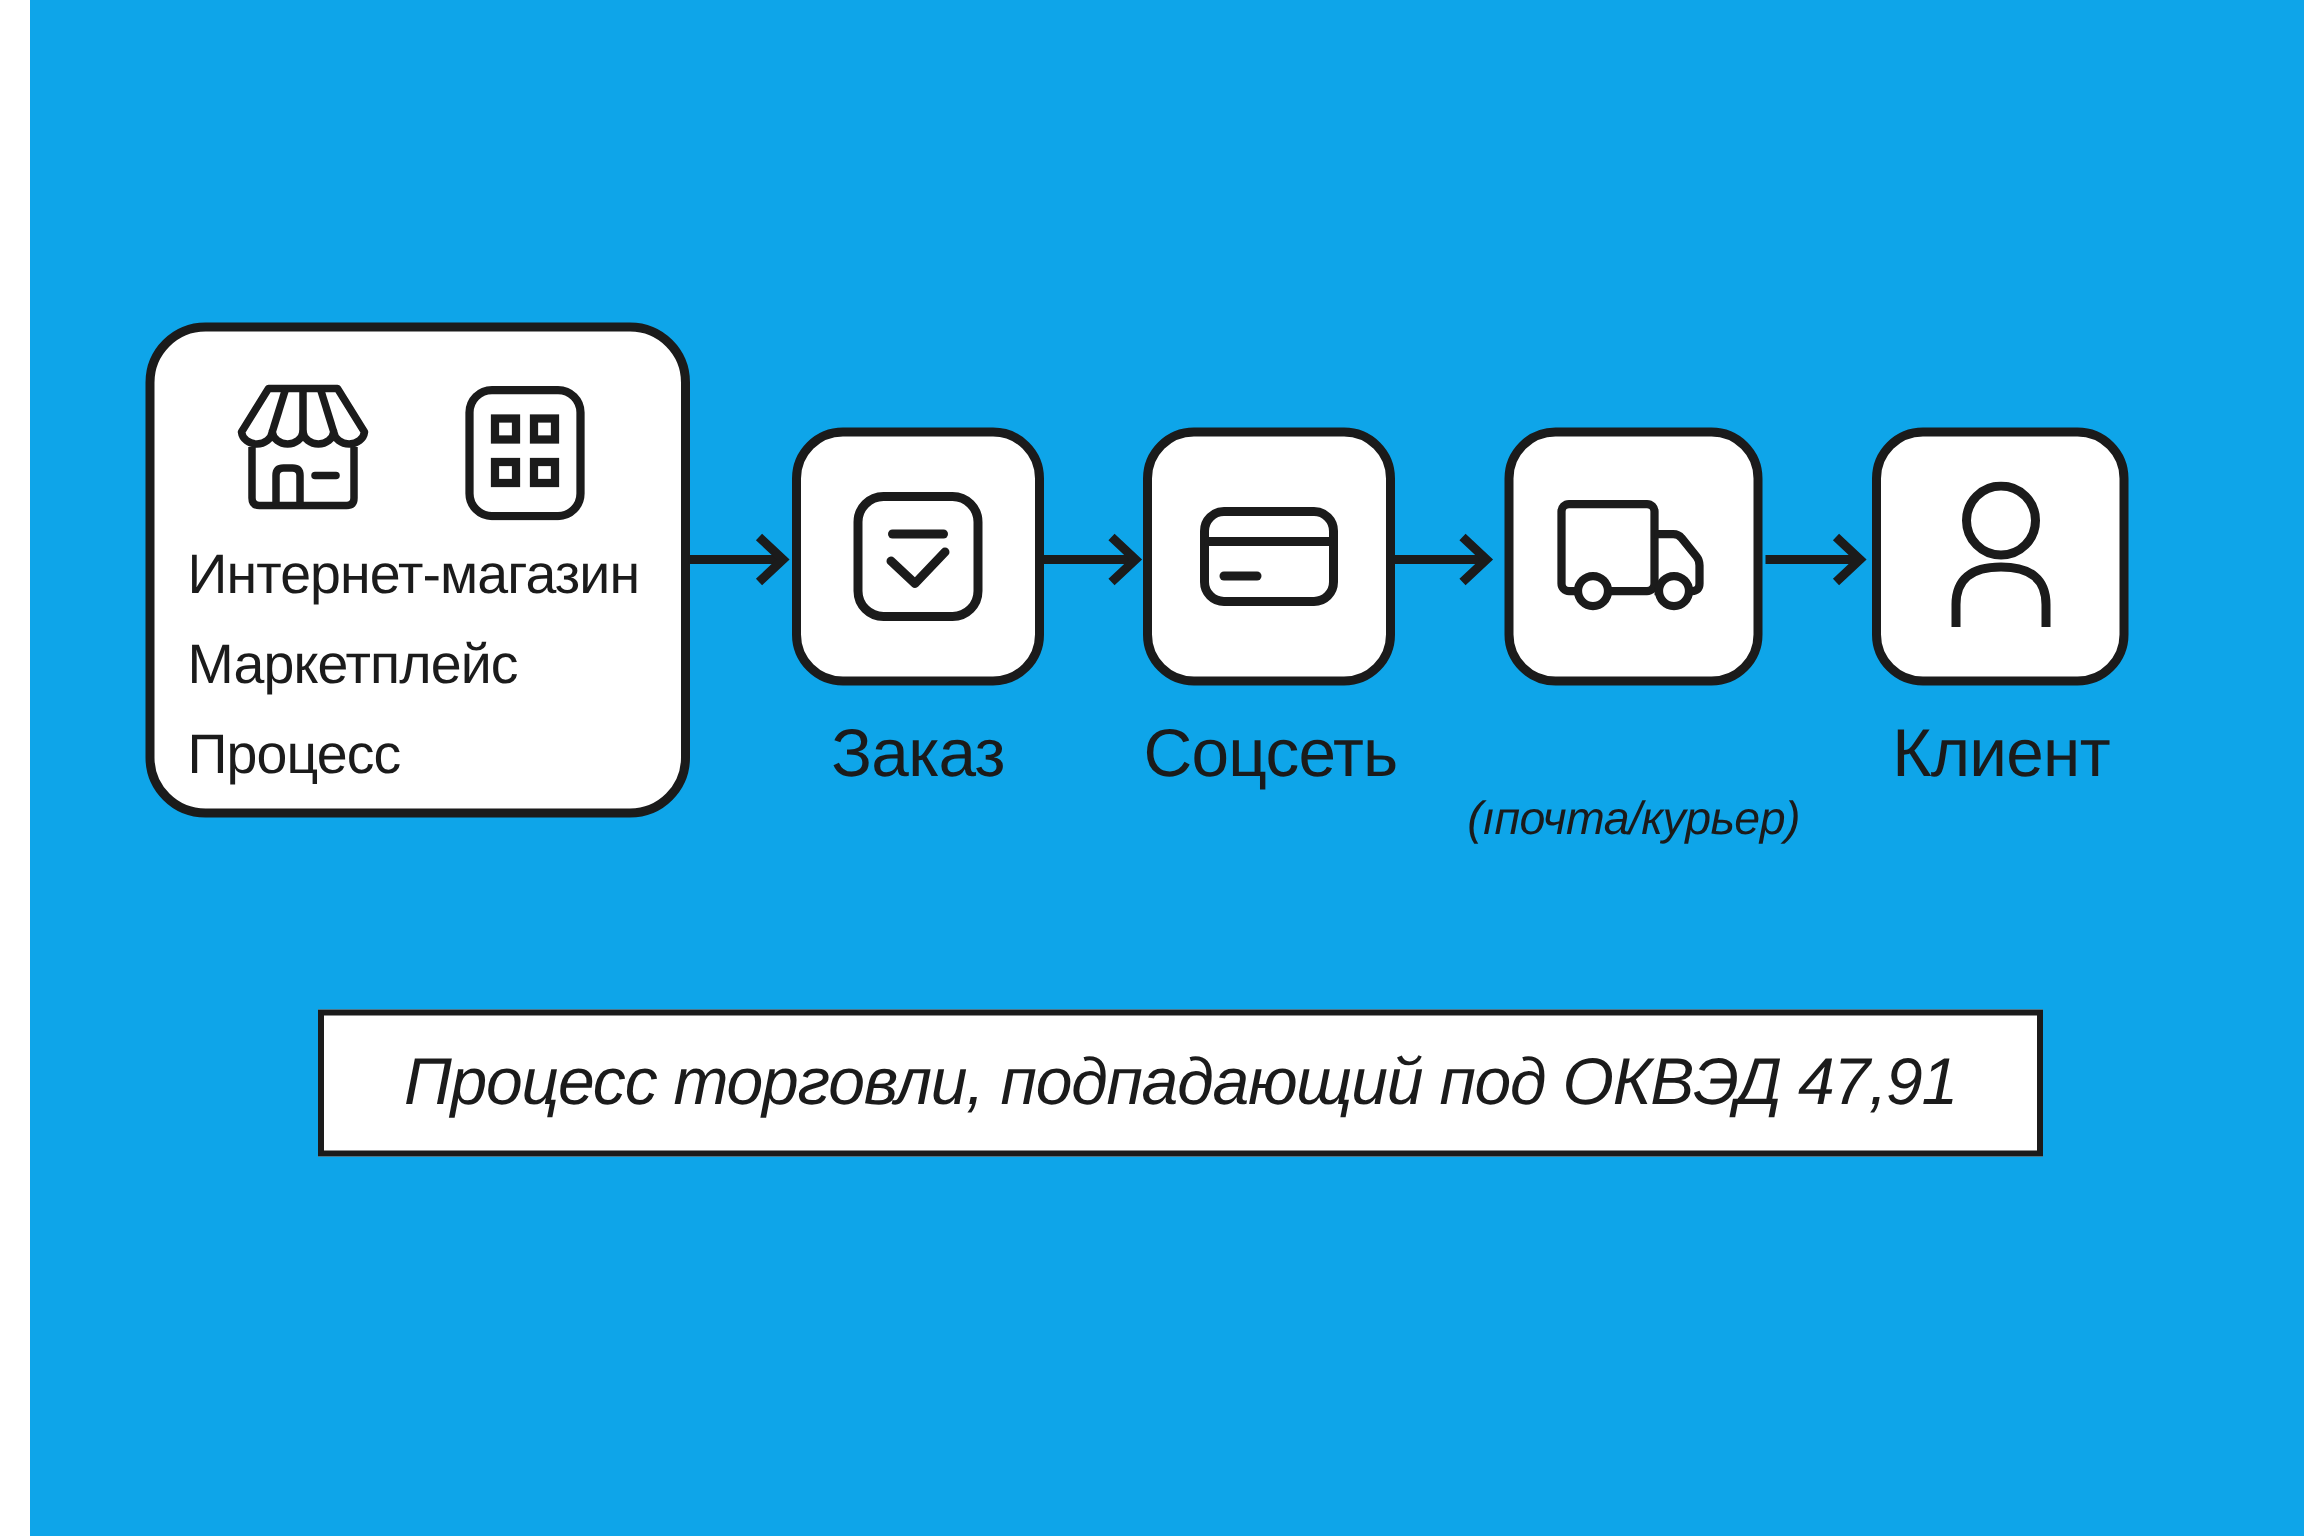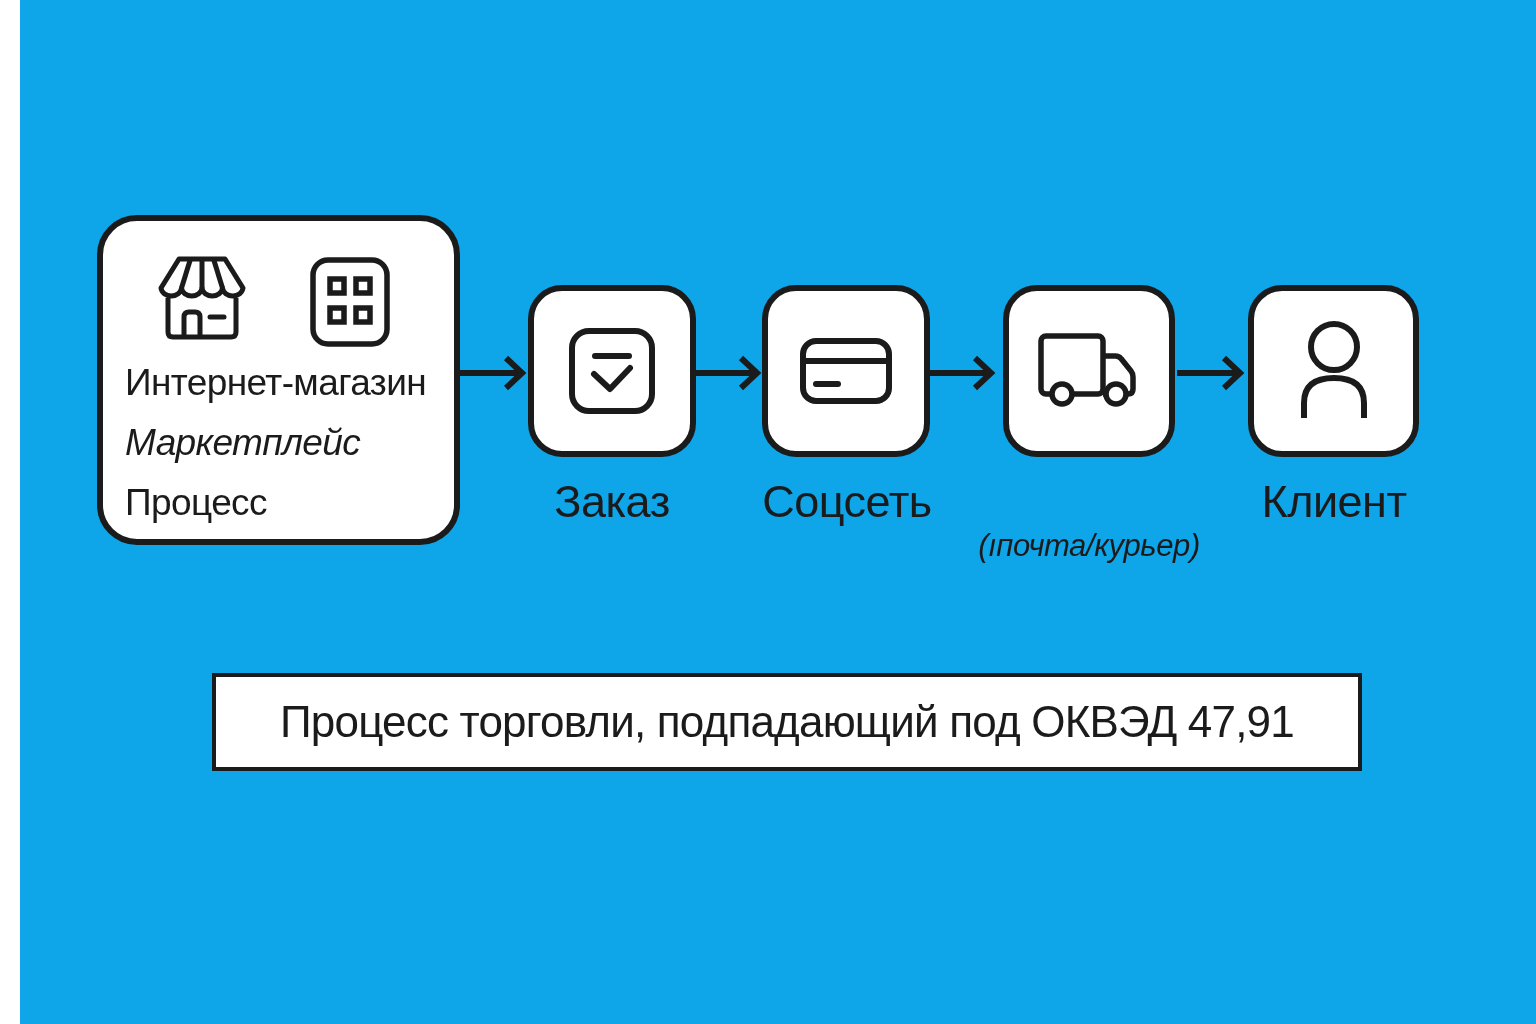--- a/index.html
+++ b/index.html
@@ -32,21 +32,21 @@
   .src-line {
     position: absolute;
     left: 22px;
     font-size: 37px;
     font-weight: 500;
     letter-spacing: -0.6px;
     line-height: 44px;
     white-space: nowrap;
   }
   .src-line-1 { top: 140px; }
-  .src-line-2 { top: 200px; font-style: italic; }
+  .src-line-2 { top: 200px; }
   .src-line-3 { top: 260px; }
 
   .step-box {
     position: absolute;
     top: 285px;
     width: 168px; height: 172px;
     border: 6px solid #1b1b1b;
     border-radius: 34px;
     box-sizing: border-box;
     background: #ffffff;
@@ -103,20 +103,21 @@
     background: #ffffff;
     display: flex;
     align-items: center;
     justify-content: center;
   }
   .caption-text {
     font-size: 44px;
     font-weight: 500;
     letter-spacing: -0.8px;
     white-space: nowrap;
+    font-style: italic;
   }
 
   svg { display: block; }
 </style>
 </head>
 <body>
 
 <div class="stage">
 
   <div class="source-box">

